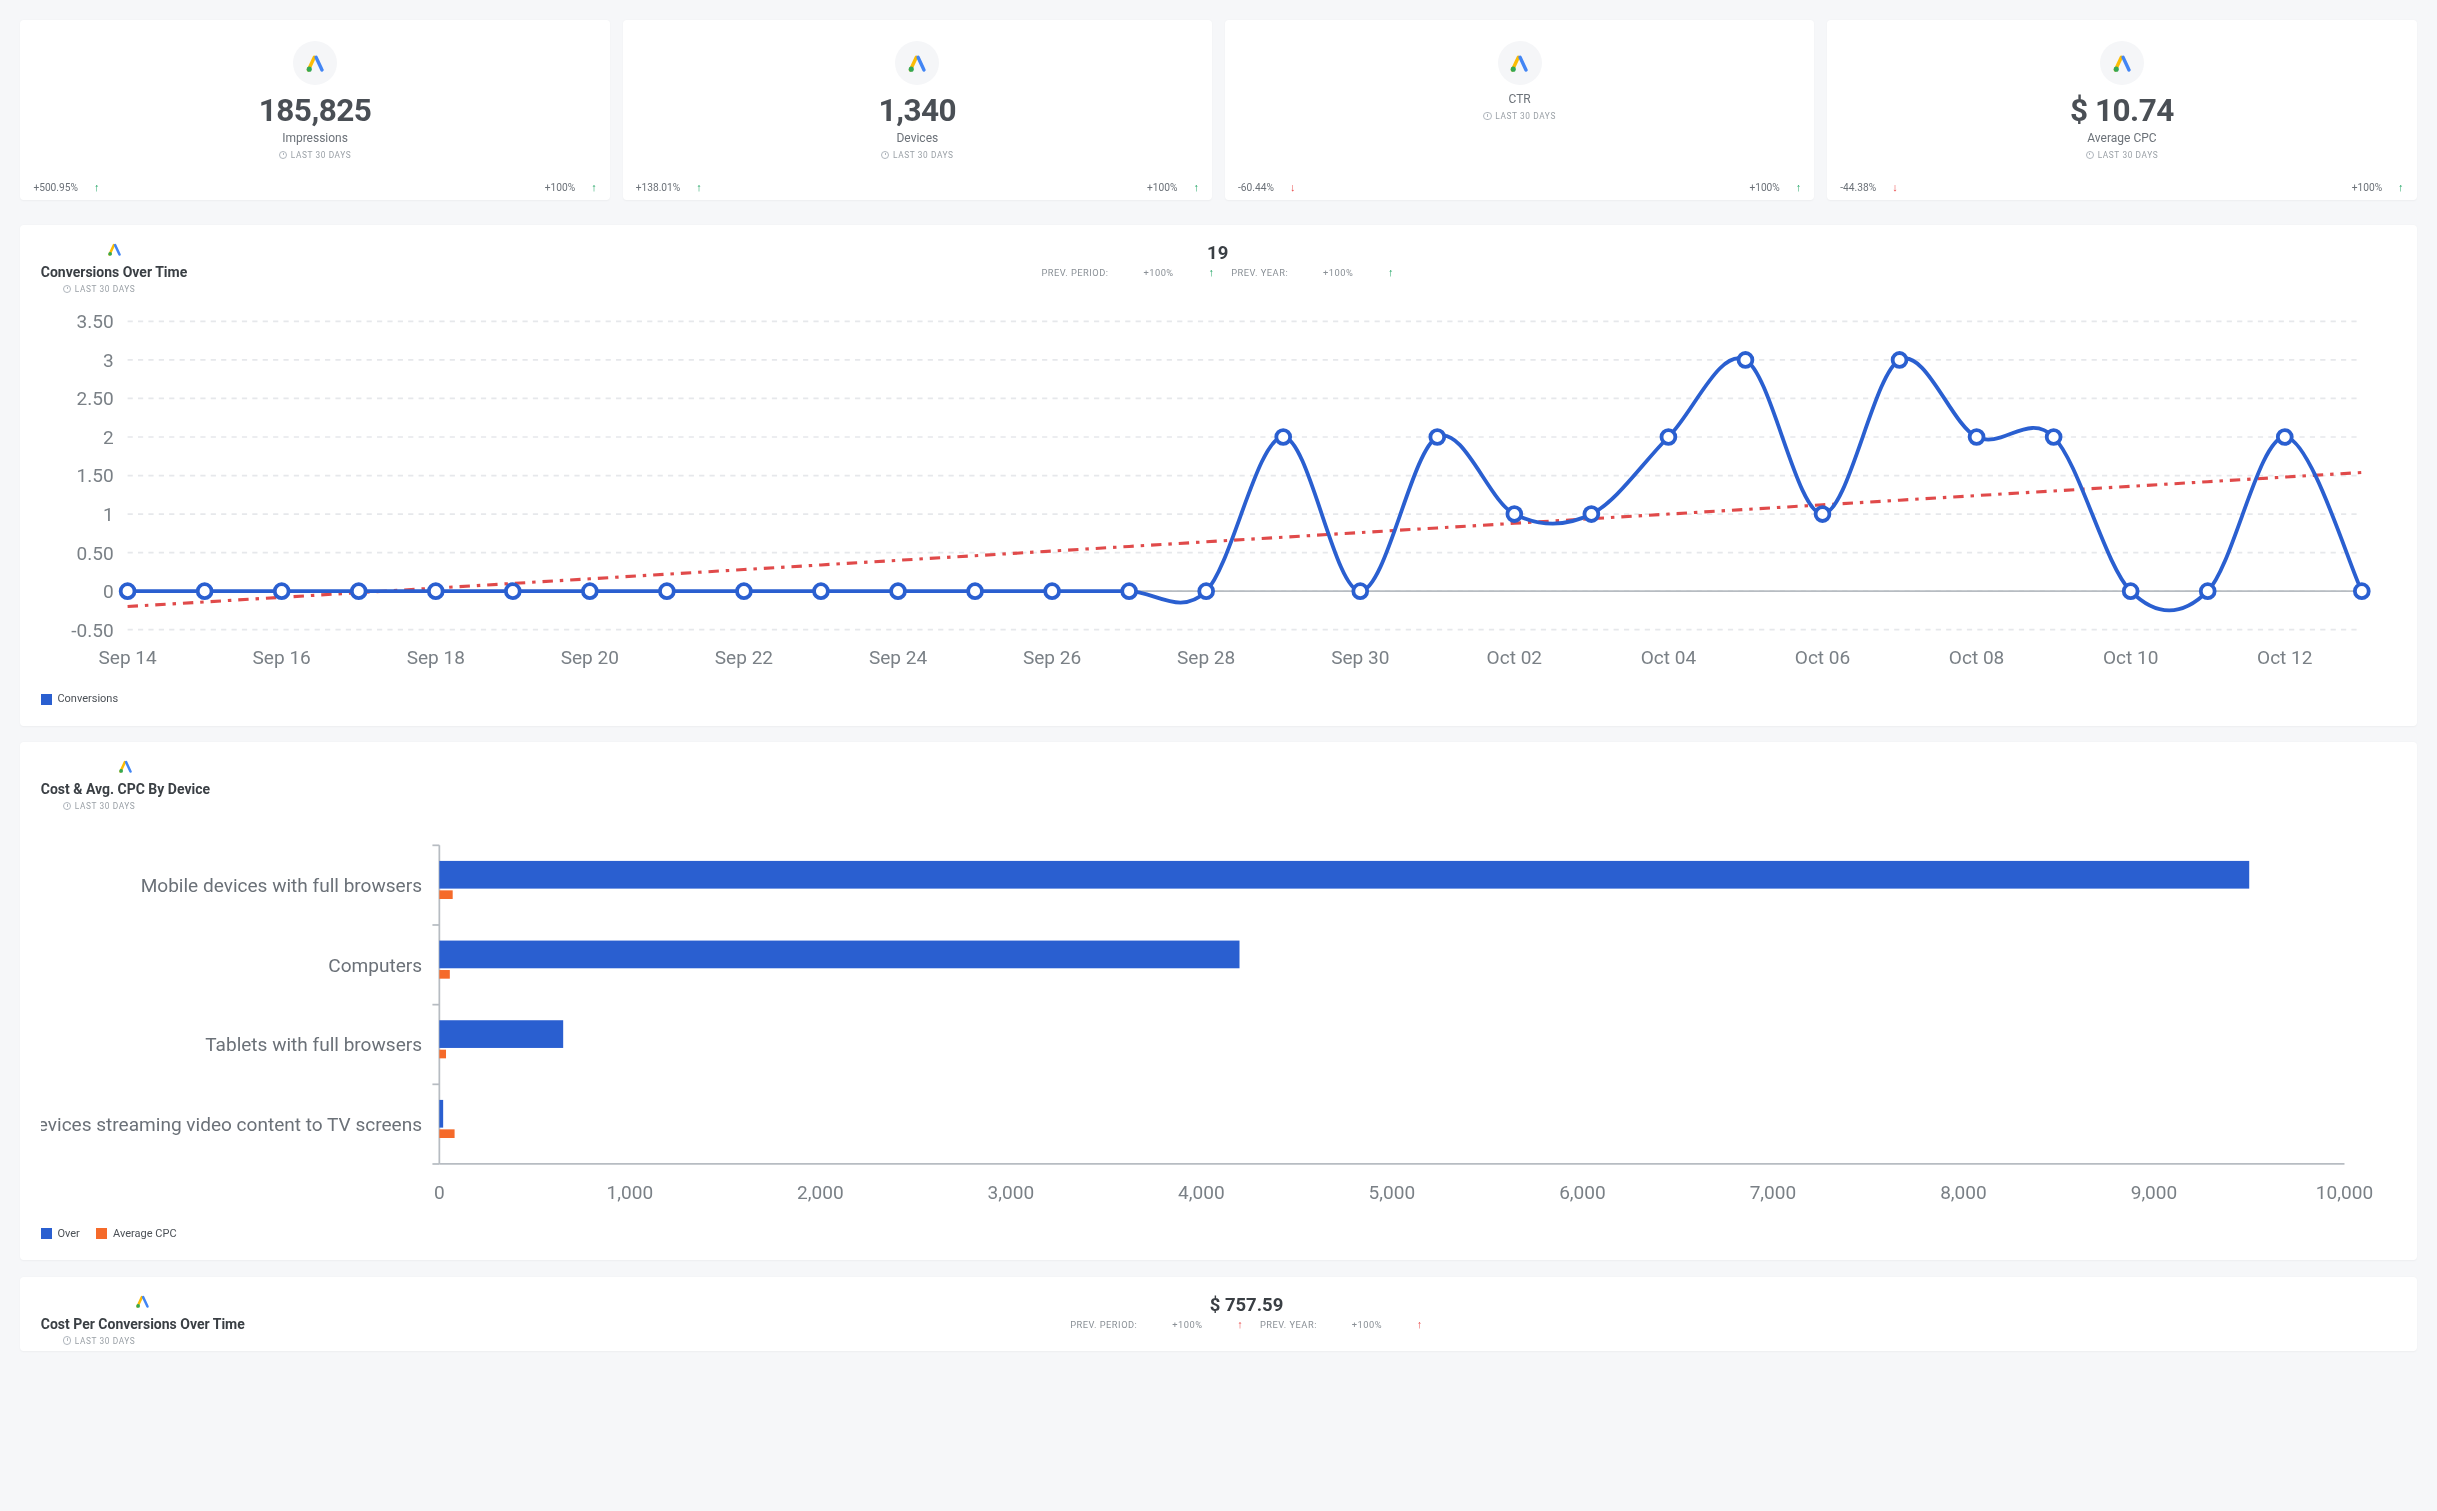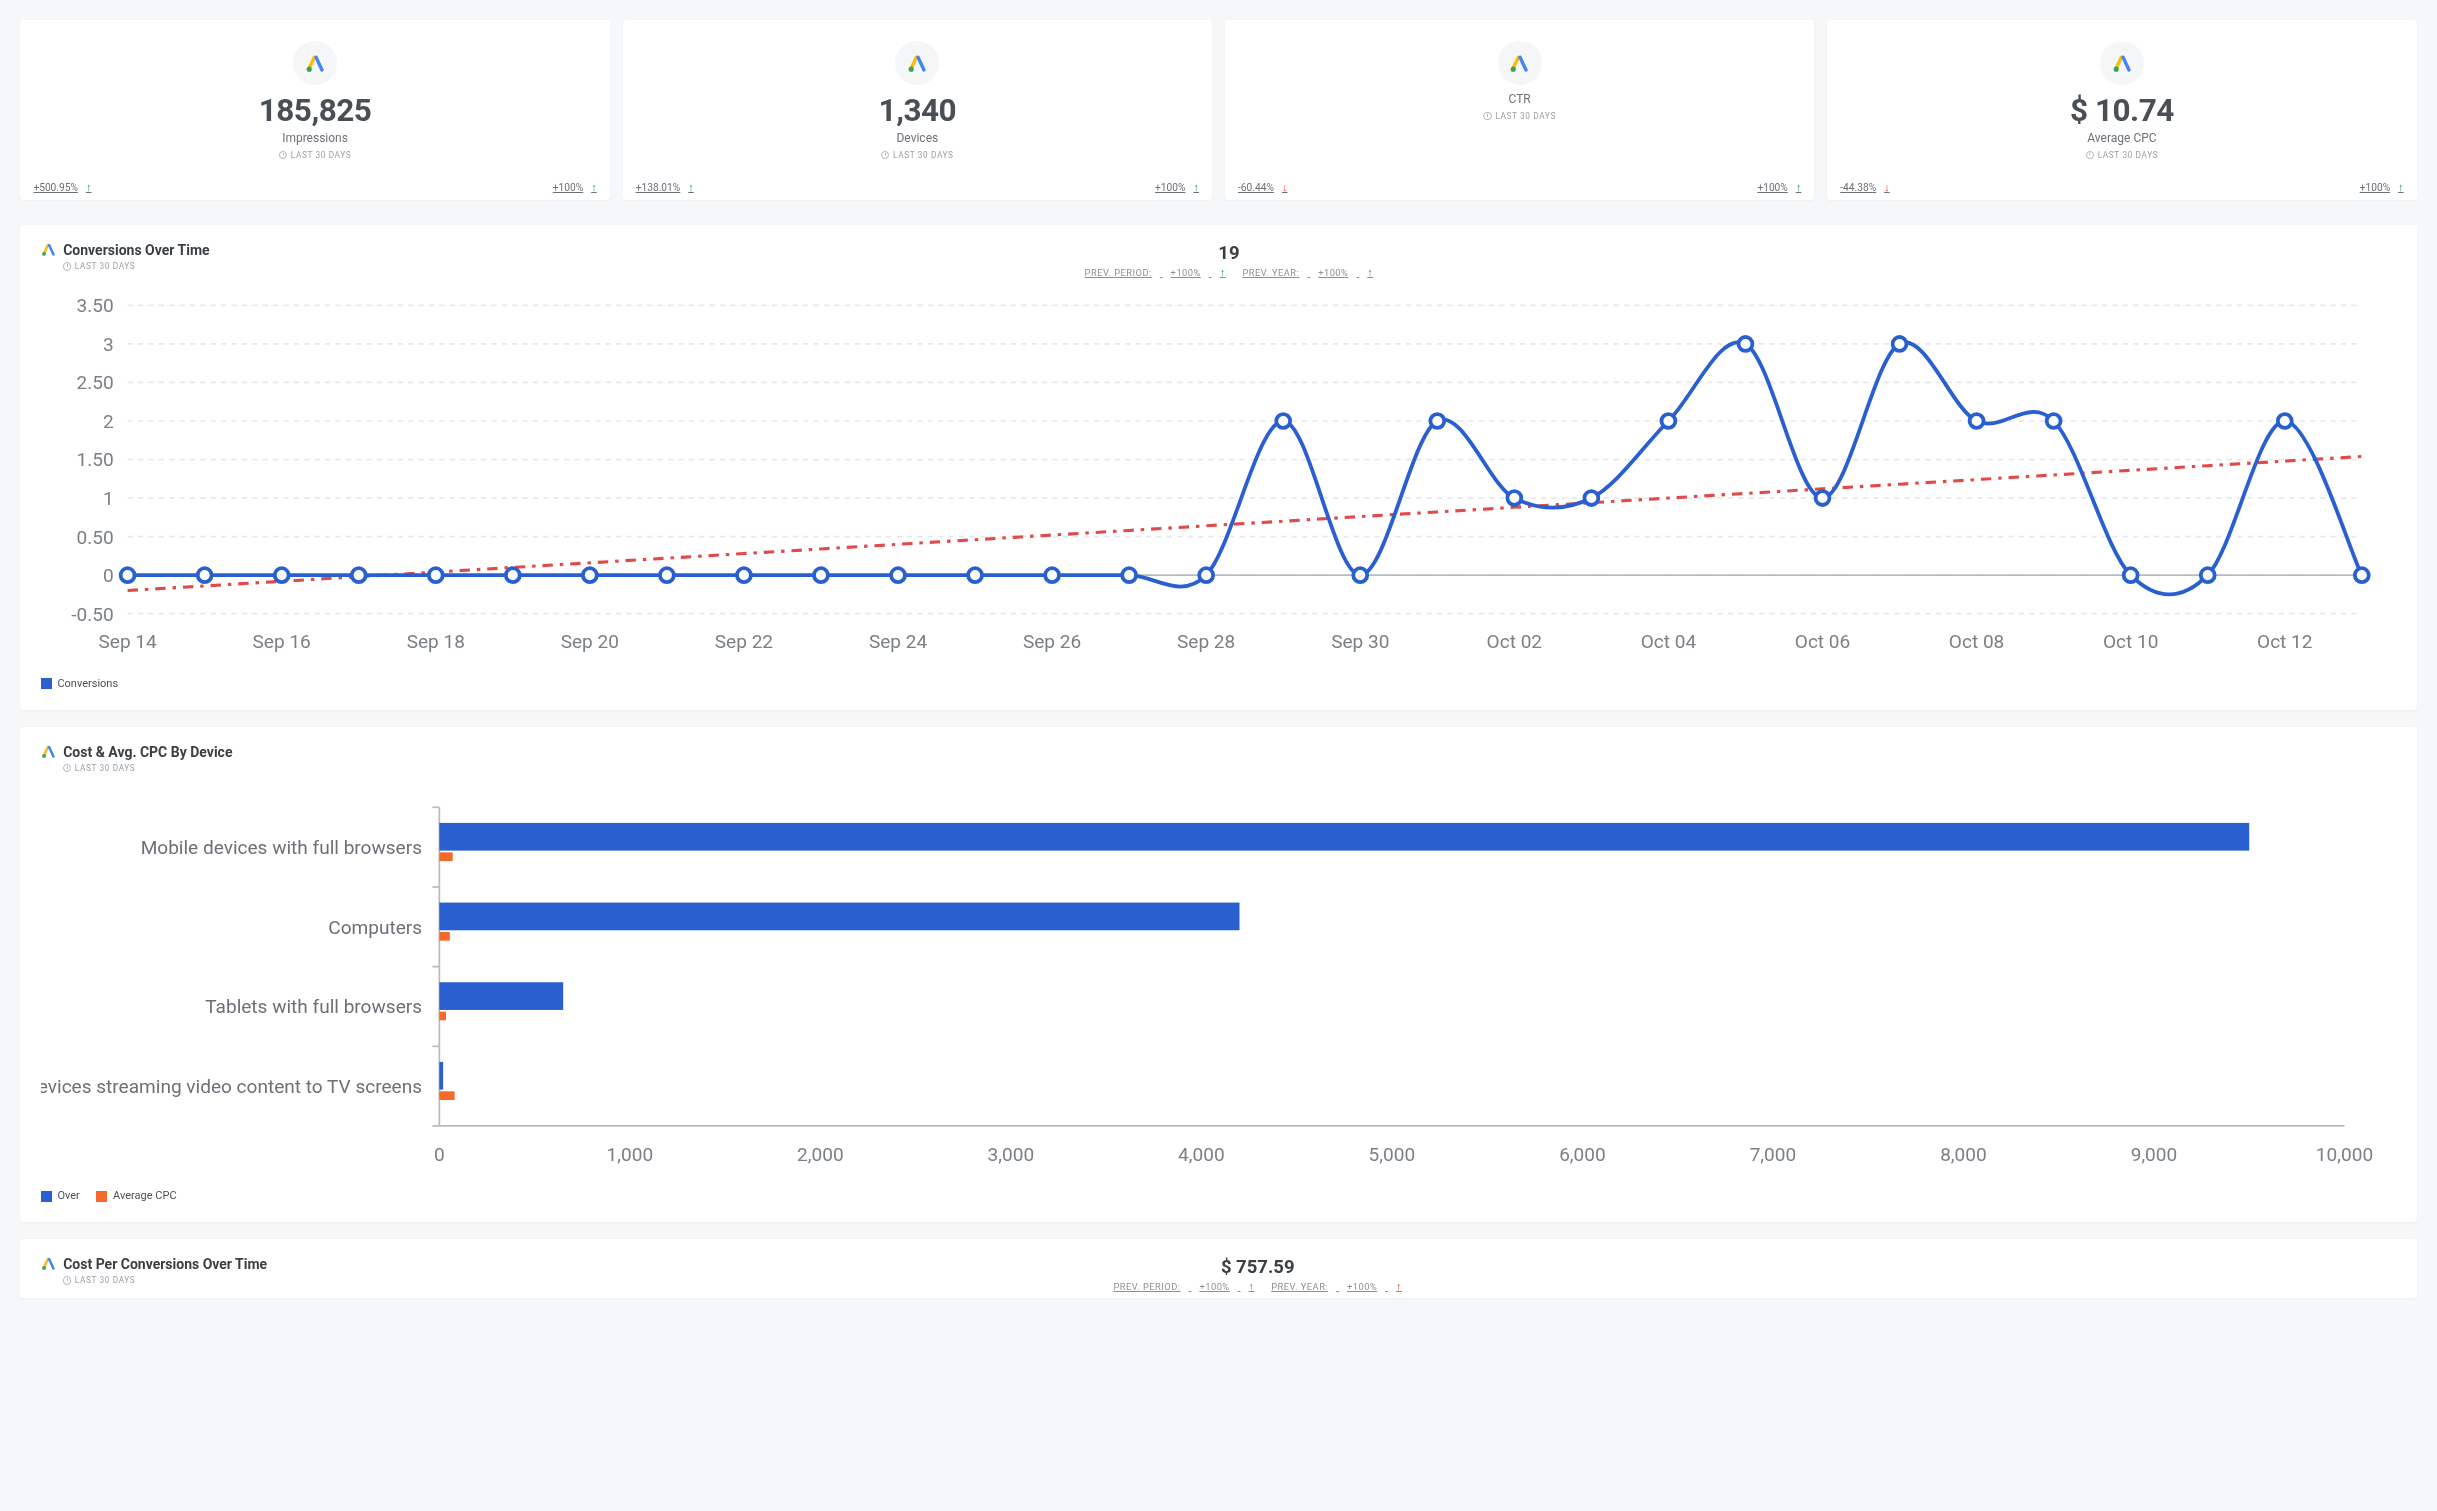--- a/index.html
+++ b/index.html
@@ -32,28 +32,28 @@
   .kpi-label { font-size: 12px; color:#6b7178; margin-top:1.9px; }
   .kpi-period {
     font-size: 8.3px; color:#9aa0a6; letter-spacing:0.6px; text-transform:uppercase;
     display:inline-flex; align-items:center; gap:3.7px; margin-top:3.7px;
   }
   .kpi-footer {
     position:absolute; left:0; right:0; bottom:0;
     display:flex; justify-content:space-between;
     padding:7.4px 13px; font-size:10.2px; color:#6b7178;
   }
-  .delta { display:inline-flex; align-items:flex-start; gap:8px;text-decoration:underline; }
+  .delta { display:inline-flex; align-items:flex-start; gap:16px; }
   .delta.up .arrow { color:#1fa463; }
   .delta.down .arrow { color:#e94b4b; }
   .arrow { font-size:11px; line-height:1; }
   .panel { padding: 16.7px 20.4px 20.4px 20.4px; margin-bottom: 16.7px; }
   .panel-head { display:flex; align-items:flex-start; }
   .panel-title-wrap { display:flex; flex-direction:column; }
-  .panel-title-row { display:flex; align-items:center; gap:7.4px; font-size:14px; font-weight:700; color:#3a3f44;}
+  .panel-title-row { display:flex; align-items:center; gap:7.4px; font-size:14px; font-weight:700; color:#3a3f44;flex-direction:column;}
   .panel-period {
     font-size: 8.3px; color:#9aa0a6; letter-spacing:0.6px; text-transform:uppercase;
     display:inline-flex; align-items:center; gap:3.7px; margin-top:3.7px; margin-left:22px;
   }
   .panel-center { flex:1; text-align:center; }
   .panel-big { font-size:18.5px; font-weight:700; color:#3a3f44; }
   .panel-sub { font-size:9.3px; color:#8a9096; letter-spacing:0.5px; display:flex; gap:16.7px; justify-content:center; margin-top:3.7px; text-transform:uppercase;}
   .panel-sub .delta { font-size:9.3px; }
   .clock { width:8.3px; height:8.3px; border:1.1px solid #b0b6bd; border-radius:50%; position:relative; display:inline-block;}
   .clock:after { content:""; position:absolute; left:2.8px; top:0.9px; width:0.9px; height:2.8px; background:#b0b6bd;}

